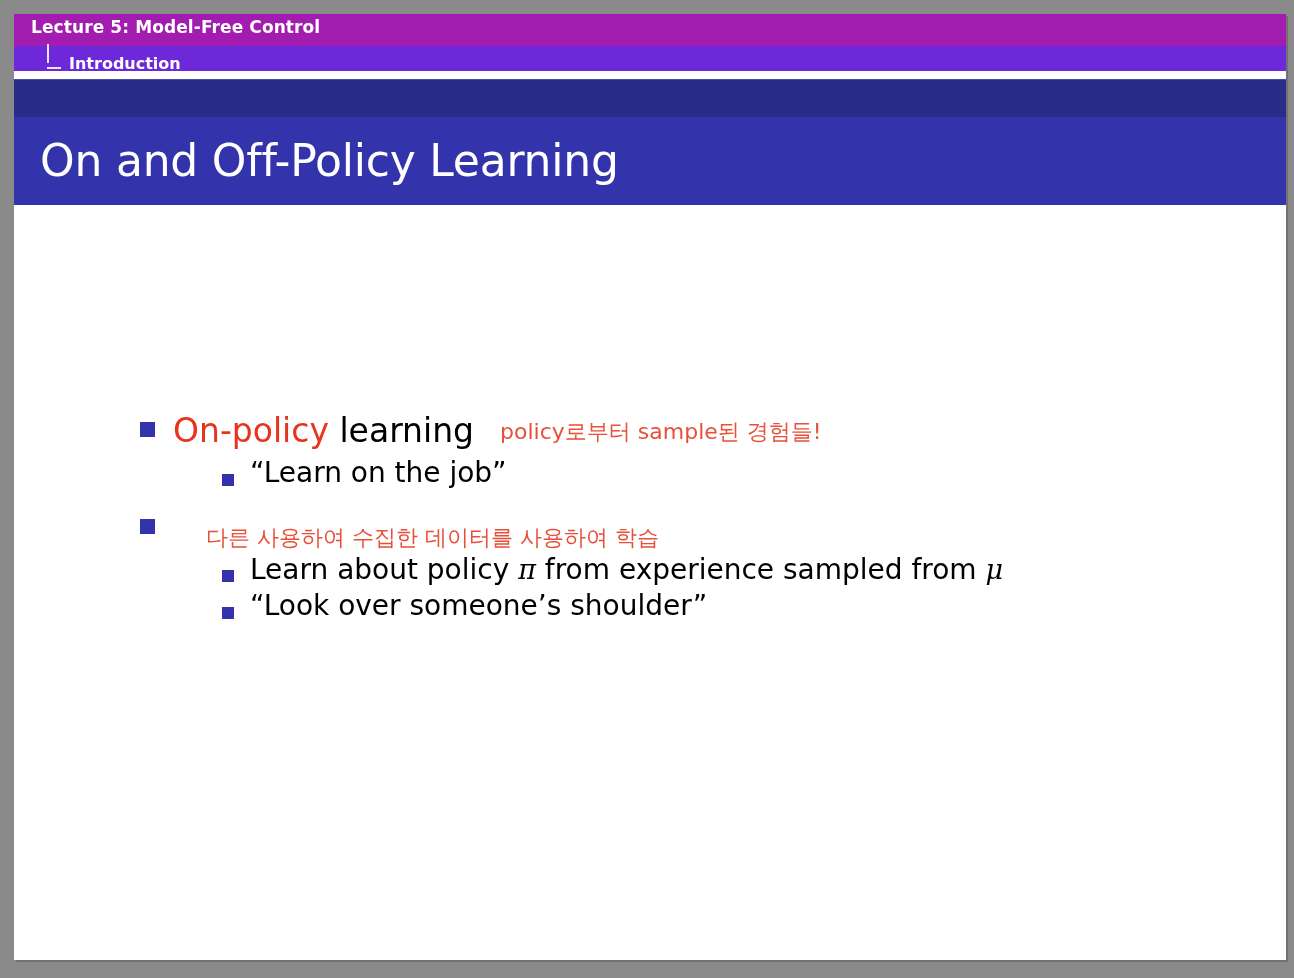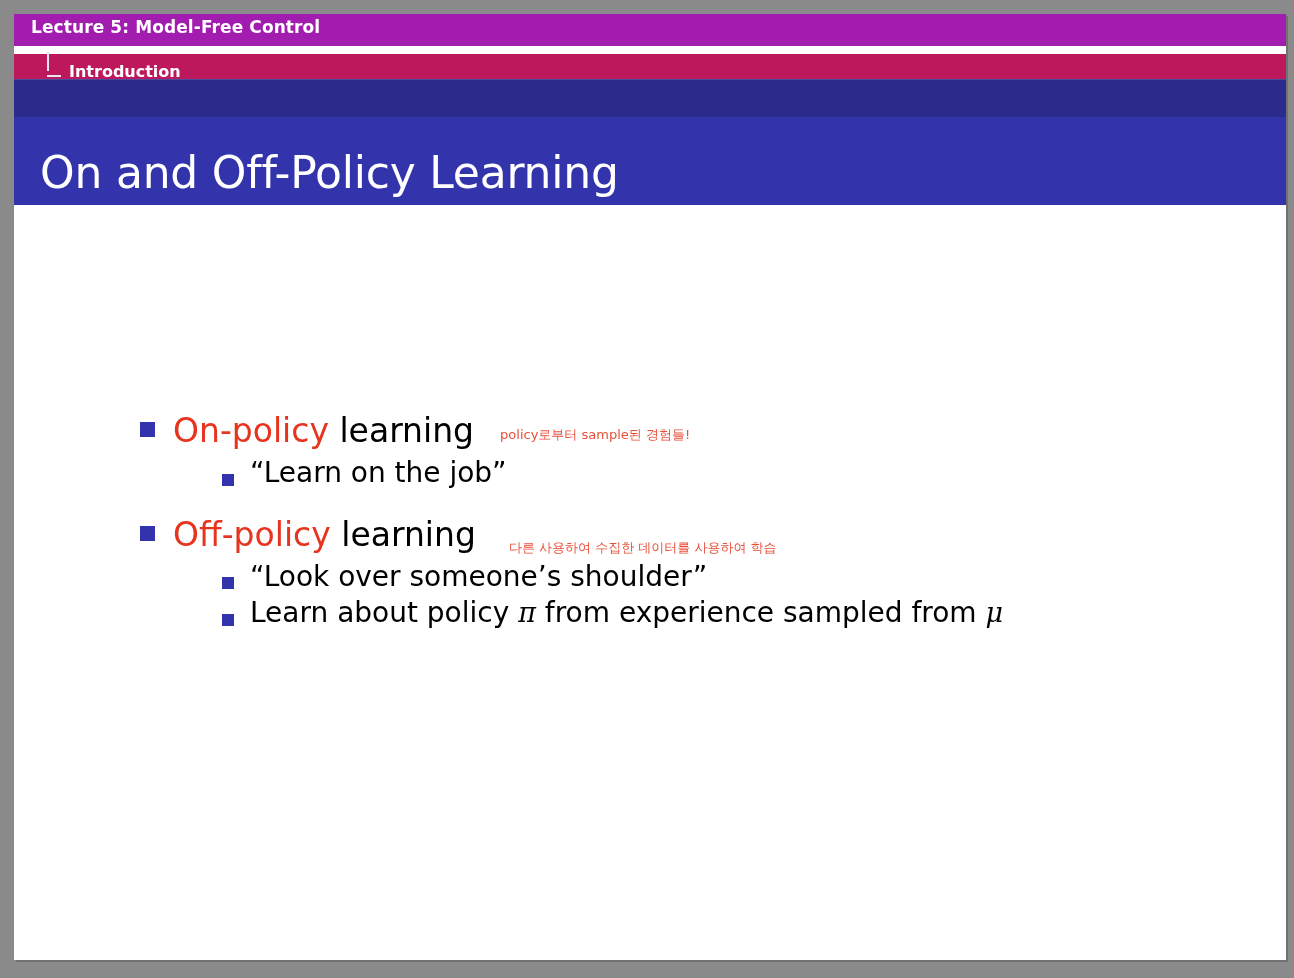--- a/index.html
+++ b/index.html
@@ -47,24 +47,24 @@
     color: #ffffff;
     font-family: "DejaVu Sans", sans-serif;
     font-size: 17px;
     font-weight: bold;
     letter-spacing: 0.1px;
     white-space: pre;
   }
 
   #headbar-sub {
     position: absolute;
-    left: 0; top: 40px;
-    width: 100%;
-    height: 33px;
-    background: #be185d;
+    left: 0; top: 32px;
+    width: 100%;
+    height: 25px;
+    background: #6d28d9;
   }
   #headbar-sub .subwrap {
     position: absolute;
     left: 33px;
     top: 3px;
     display: flex;
     align-items: baseline;
   }
   .tree-connector {
     display: inline-block;
@@ -121,21 +121,20 @@
   #frametitle .ftxt {
     position: absolute;
     left: 26px;
     top: 18px;
     color: #ffffff;
     font-family: "DejaVu Sans", sans-serif;
     font-size: 44px;
     font-weight: 400;
     letter-spacing: -0.2px;
     white-space: pre;
-    margin-top: 12px;
   }
 
   
   #body {
     position: absolute;
     left: 0;
     top: 191px;
     width: 100%;
     height: 887px;
     background: #ffffff;
@@ -169,21 +168,21 @@
     font-size: 33px;
     color: #000000;
     white-space: pre;
     line-height: 1.12;
   }
   .l1-text .kw {
     color: #e8341f;
   }
   .annot {
     font-family: "DejaVu Sans", sans-serif;
-    font-size: 13px;
+    font-size: 22px;
     color: #e8503a;
     white-space: pre;
     margin-left: 26px;
     position: relative;
     top: -3px;
   }
   .annot.lower { top: 6px; margin-left: 33px;}
 
   
   .l2list {
@@ -255,32 +254,31 @@
           <div class="l2">
             <span class="sq2"></span>
             <span class="l2-text"><span>“Learn on the job”</span></span>
           </div>
         </div>
 
         <div class="grp-gap"></div>
 
         <div class="l1">
           <span class="sq1"></span>
-          <span class="l1-text"><span class="kw">Off-policy</span><span> learning</span></span>
           <span class="annot lower">다른 사용하여 수집한 데이터를 사용하여 학습</span>
         </div>
 
         <div class="l2list">
+          <div class="l2">
+            <span class="sq2"></span>
+            <span class="l2-text"><span>Learn about policy </span><span class="mathvar">π</span><span> from experience sampled from </span><span class="mathvar">μ</span></span>
+          </div>
           <div class="l2">
             <span class="sq2"></span>
             <span class="l2-text"><span>“Look over someone’s shoulder”</span></span>
           </div>
-          <div class="l2">
-            <span class="sq2"></span>
-            <span class="l2-text"><span>Learn about policy </span><span class="mathvar">π</span><span> from experience sampled from </span><span class="mathvar">μ</span></span>
-          </div>
         </div>
 
       </div>
     </div>
 
   </div>
 </div>
 
 </body></html>

